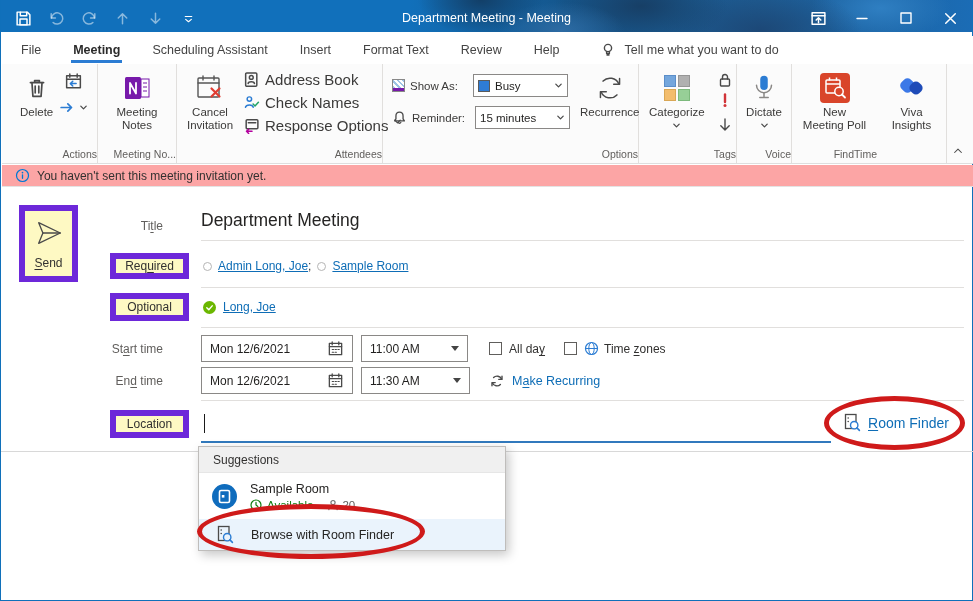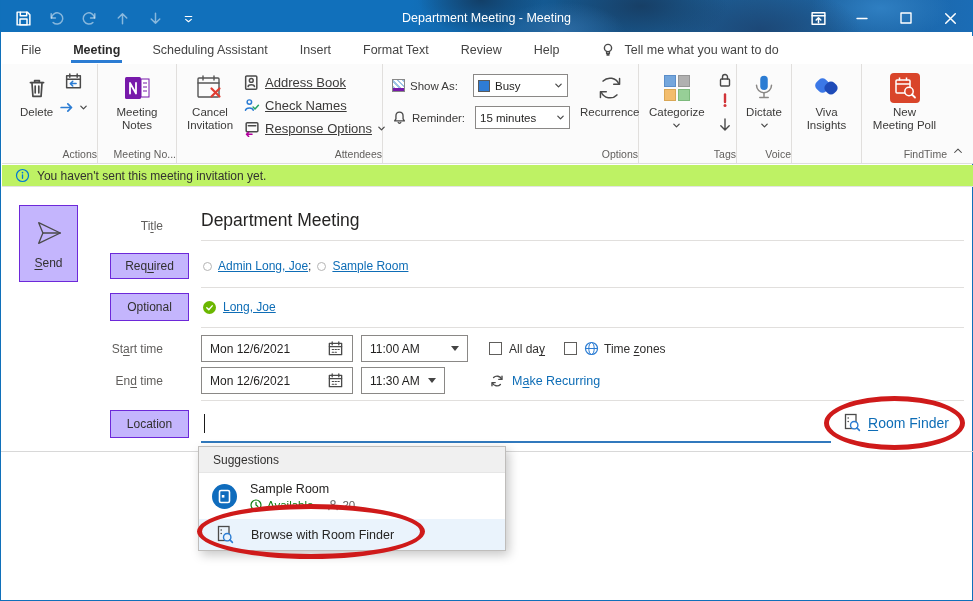--- a/index.html
+++ b/index.html
@@ -29,43 +29,43 @@
   .tab.active { color:#2b2b2b; font-weight:bold; }
   .tab.active::after { content:""; position:absolute; left:2px; right:2px; bottom:1px; height:3px; background:#2b7cd3; }
   .tellme { display:flex; align-items:center; gap:9px; margin-left:24px; font-size:12.5px; color:#444; }
 
   
   .ribbon { position:absolute; left:1px; top:64px; width:971px; height:100px; background:#fbfbfb; border-bottom:1px solid #dedede; display:flex; padding-left:10px; }
   .rgroup { position:relative; height:100%; border-right:1px solid #e1dfdd; flex:0 0 auto; }
   .rgroup-label { position:absolute; left:0; right:0; bottom:3px; text-align:right; font-size:10.5px; color:#605e5c; white-space:nowrap; overflow:hidden; }
   .bigbtn { display:flex; flex-direction:column; align-items:center; font-size:11.5px; color:#3b3a39; text-align:center; line-height:13px; padding-top:6px; }
   .bigbtn .bicon { height:36px; display:flex; align-items:center; justify-content:center; }
-  .smallbtn { display:flex; align-items:center; gap:5px; font-size:13px; color:#3b3a39; height:23px; white-space:nowrap;text-decoration:underline; }
+  .smallbtn { display:flex; align-items:flex-start; gap:5px; font-size:15px; color:#3b3a39; height:23px; white-space:nowrap; }
   .chev { margin-top:2px; }
   .rrow { display:flex; align-items:center; gap:5px; font-size:11.5px; color:#3b3a39; }
   .rselect { display:flex; align-items:center; width:95px; height:23px; border:1px solid #8a8886; background:#fff; font-size:11.5px; color:#201f1e; padding:0 4px; gap:5px; }
   .rselect .grow { flex:1; }
   .swatch-busy { width:12px; height:12px; background:#2e7cd6; border:1px solid #5a5a5a; }
   .swatch-showas { width:13px; height:13px; border:1px solid #888;
      background: linear-gradient(to bottom, rgba(0,0,0,0) 0 8px, #7719aa 8px 13px),
                  repeating-linear-gradient(45deg, #ffffff 0 2px, #9cc3e5 2px 4px); }
   .catgrid { display:grid; grid-template-columns:12px 12px; grid-template-rows:12px 12px; gap:2px; }
   .catgrid span { display:block; }
   .cat-b { background:#74a6dc; border:1px solid #5b8ec9; }
   .cat-g { background:#b0b0b0; border:1px solid #969696; }
   .cat-o { background:#f3bd6d; border:1px solid #d9a755; }
   .cat-n { background:#97cf97; border:1px solid #7cb97c; }
   .tagcol { display:flex; flex-direction:column; align-items:center; justify-content:flex-start; gap:4px; padding-top:8px; }
   .ribbon-collapse { position:absolute; right:6px; bottom:4px; width:18px; height:16px; display:flex; align-items:center; justify-content:center; }
 
   
-  .infobar { position:absolute; left:1px; top:165px; width:971px; height:22px; background:#bef264; border-bottom:1px solid #e3e3e3; display:flex; align-items:center; padding-left:13px; gap:7px; font-size:12px; color:#323130; }
-
-  
-  .formbtn { position:absolute; background:#c4b5fd; border:1px solid #6d28d9; font-size:12px; color:#323130; display:flex; align-items:center; justify-content:center; }
+  .infobar { position:absolute; left:1px; top:165px; width:971px; height:22px; background:#fca5a5; border-bottom:1px solid #e3e3e3; display:flex; align-items:center; padding-left:13px; gap:7px; font-size:12px; color:#323130; }
+
+  
+  .formbtn { position:absolute; background:#fef9c3; border:6px solid #6d28d9; font-size:12px; color:#323130; display:flex; align-items:center; justify-content:center; }
   .flabel { position:absolute; left:40px; width:122px; text-align:right; font-size:12px; color:#605e5c; }
   .hline { position:absolute; height:1px; background:#e1dfdd; }
   .accel { text-decoration:underline; text-underline-offset:2px; }
   .link { color:#0e6db6; text-decoration:underline; font-size:12px; }
   .link.noline { text-decoration:none; }
   .fieldbox { position:absolute; border:1px solid #8a8886; background:#fff; height:27px; display:flex; align-items:center; font-size:12px; color:#201f1e; padding:0 8px; justify-content:space-between; }
   .cbox { position:absolute; width:13px; height:13px; border:1px solid #605e5c; background:#fff; }
   .plaintext { position:absolute; font-size:12px; color:#323130; white-space:nowrap; }
   .tri-down { width:0; height:0; border-left:4px solid transparent; border-right:4px solid transparent; border-top:5px solid #444; }
   .presence { display:inline-block; width:9px; height:9px; border-radius:50%; border:1.5px solid #b5b5b5; background:#fff; vertical-align:-1px; }
@@ -382,51 +382,51 @@
             </svg>
         </div>
         <span>Dictate</span>
         <svg class="oi chev" width="9" height="9" viewBox="0 0 10 10">
             <path d="M2 3.5 5 6.5 8 3.5"></path>
           </svg>
       </div>
       <div class="rgroup-label">Voice</div>
     </div>
 
-    <div class="rgroup" style="width:70px;">
-      <div class="bigbtn" style="width:100%;">
-        <div class="bicon">
-          <svg width="32" height="30" viewBox="0 0 32 30">
-            <rect x="5" y="6" width="13" height="13" rx="4.5" transform="rotate(45 11.5 12.5)" fill="#3b78e7"></rect>
-            <rect x="14" y="9" width="12" height="12" rx="4.5" transform="rotate(45 20 15)" fill="#1e4bb8"></rect>
-          </svg>
-        </div>
-        <span>Viva</span>
-        <span>Insights</span>
-      </div>
-      <div class="rgroup-label"></div>
-    </div>
-
     <div class="rgroup" style="width:85px; border-right:none;">
       <div class="bigbtn" style="width:100%;">
         <div class="bicon">
           <svg width="32" height="32" viewBox="0 0 32 32">
             <rect x="1" y="1" width="30" height="30" rx="4" fill="#d9452a"></rect>
             <rect x="7" y="8" width="14" height="13" rx="1" fill="none" stroke="#fff" stroke-width="1.5"></rect>
             <path d="M10.5 5.5v3M17.5 5.5v3M7 12h14" stroke="#fff" stroke-width="1.5"></path>
             <circle cx="20" cy="19.5" r="4.2" fill="#d9452a" stroke="#fff" stroke-width="1.5"></circle>
             <path d="M23 22.5l3 3" stroke="#fff" stroke-width="1.8" stroke-linecap="round"></path>
           </svg>
         </div>
         <span>New</span>
         <span>Meeting Poll</span>
       </div>
       <div class="rgroup-label">FindTime</div>
     </div>
 
+    <div class="rgroup" style="width:70px;">
+      <div class="bigbtn" style="width:100%;">
+        <div class="bicon">
+          <svg width="32" height="30" viewBox="0 0 32 30">
+            <rect x="5" y="6" width="13" height="13" rx="4.5" transform="rotate(45 11.5 12.5)" fill="#3b78e7"></rect>
+            <rect x="14" y="9" width="12" height="12" rx="4.5" transform="rotate(45 20 15)" fill="#1e4bb8"></rect>
+          </svg>
+        </div>
+        <span>Viva</span>
+        <span>Insights</span>
+      </div>
+      <div class="rgroup-label"></div>
+    </div>
+
     <div class="ribbon-collapse">
       <svg class="oi" width="12" height="12" viewBox="0 0 16 16">
           <path d="M3.5 10 8 5.5l4.5 4.5"></path>
         </svg>
     </div>
   </div>
 
   <div class="infobar">
     <svg width="15" height="15" viewBox="0 0 16 16">
         <circle cx="8" cy="8" r="6.4" fill="none" stroke="#0078d4" stroke-width="1.3"></circle>
@@ -497,21 +497,21 @@
 
   <div class="flabel" style="top:374px;"><span>En</span><span class="accel">d</span><span> time</span></div>
   <div class="fieldbox" style="left:200px; top:367px; width:152px;">
     <span>Mon 12/6/2021</span>
     <svg class="oi" width="17" height="17" viewBox="0 0 18 18">
         <rect x="2.5" y="3.5" width="13" height="12"></rect>
         <path d="M5.5 2v3M12.5 2v3M2.5 7h13"></path>
         <path d="M5.5 10h1.5M8.5 10h1.5M11.5 10h1.5M5.5 13h1.5M8.5 13h1.5" stroke-width="1.1"></path>
       </svg>
   </div>
-  <div class="fieldbox" style="left:360px; top:367px; width:84px;">
+  <div class="fieldbox" style="left:360px; top:367px; width:109px;">
     <span>11:30 AM</span>
     <span class="tri-down"></span>
   </div>
   <div style="position:absolute; left:488px; top:373px; display:flex; align-items:center; gap:7px;">
     <svg class="oi" width="16" height="16" viewBox="0 0 16 16" stroke="#0e6db6" stroke-width="1.4">
         <path d="M4.6 4.6a4.8 4.8 0 0 1 7.9 1.5"></path>
         <path d="M13 3.2v3.2h-3.2"></path>
         <path d="M11.4 11.4a4.8 4.8 0 0 1-7.9-1.5"></path>
         <path d="M3 12.8V9.6h3.2"></path>
       </svg>

